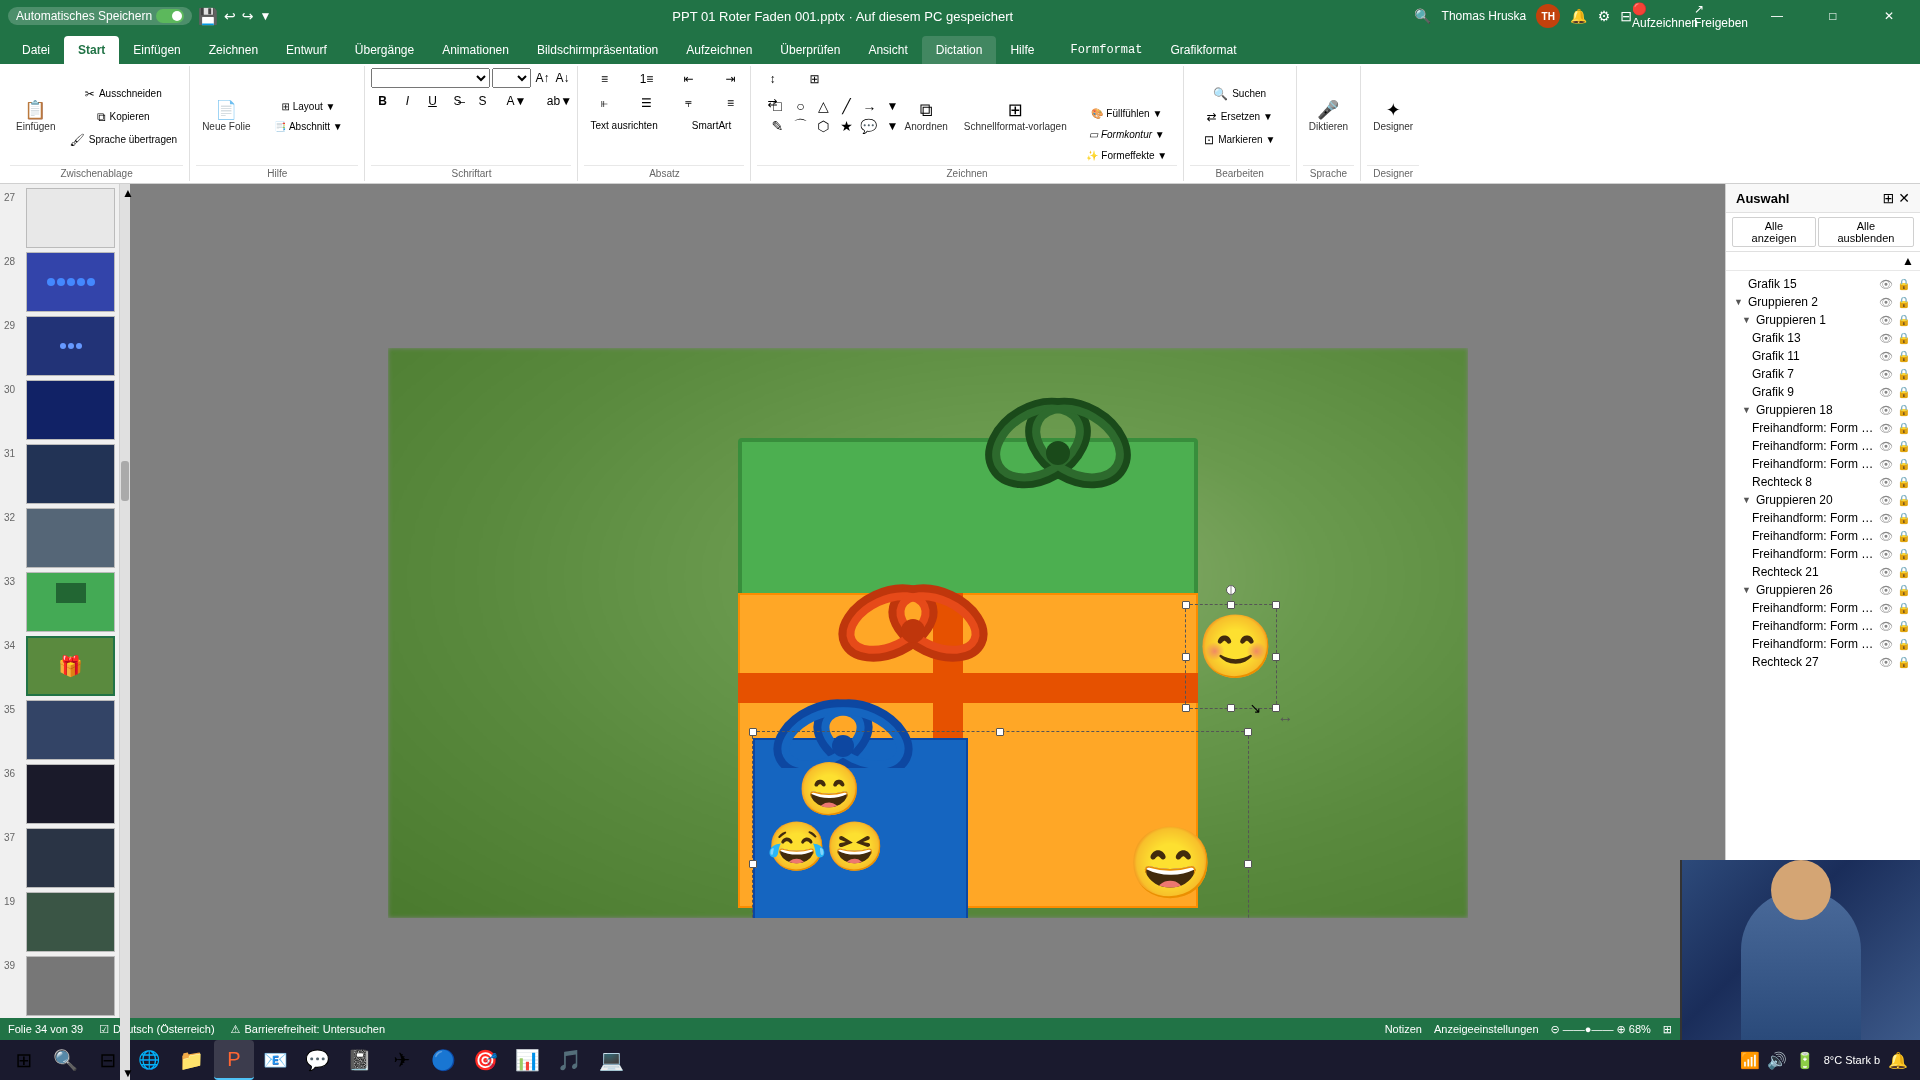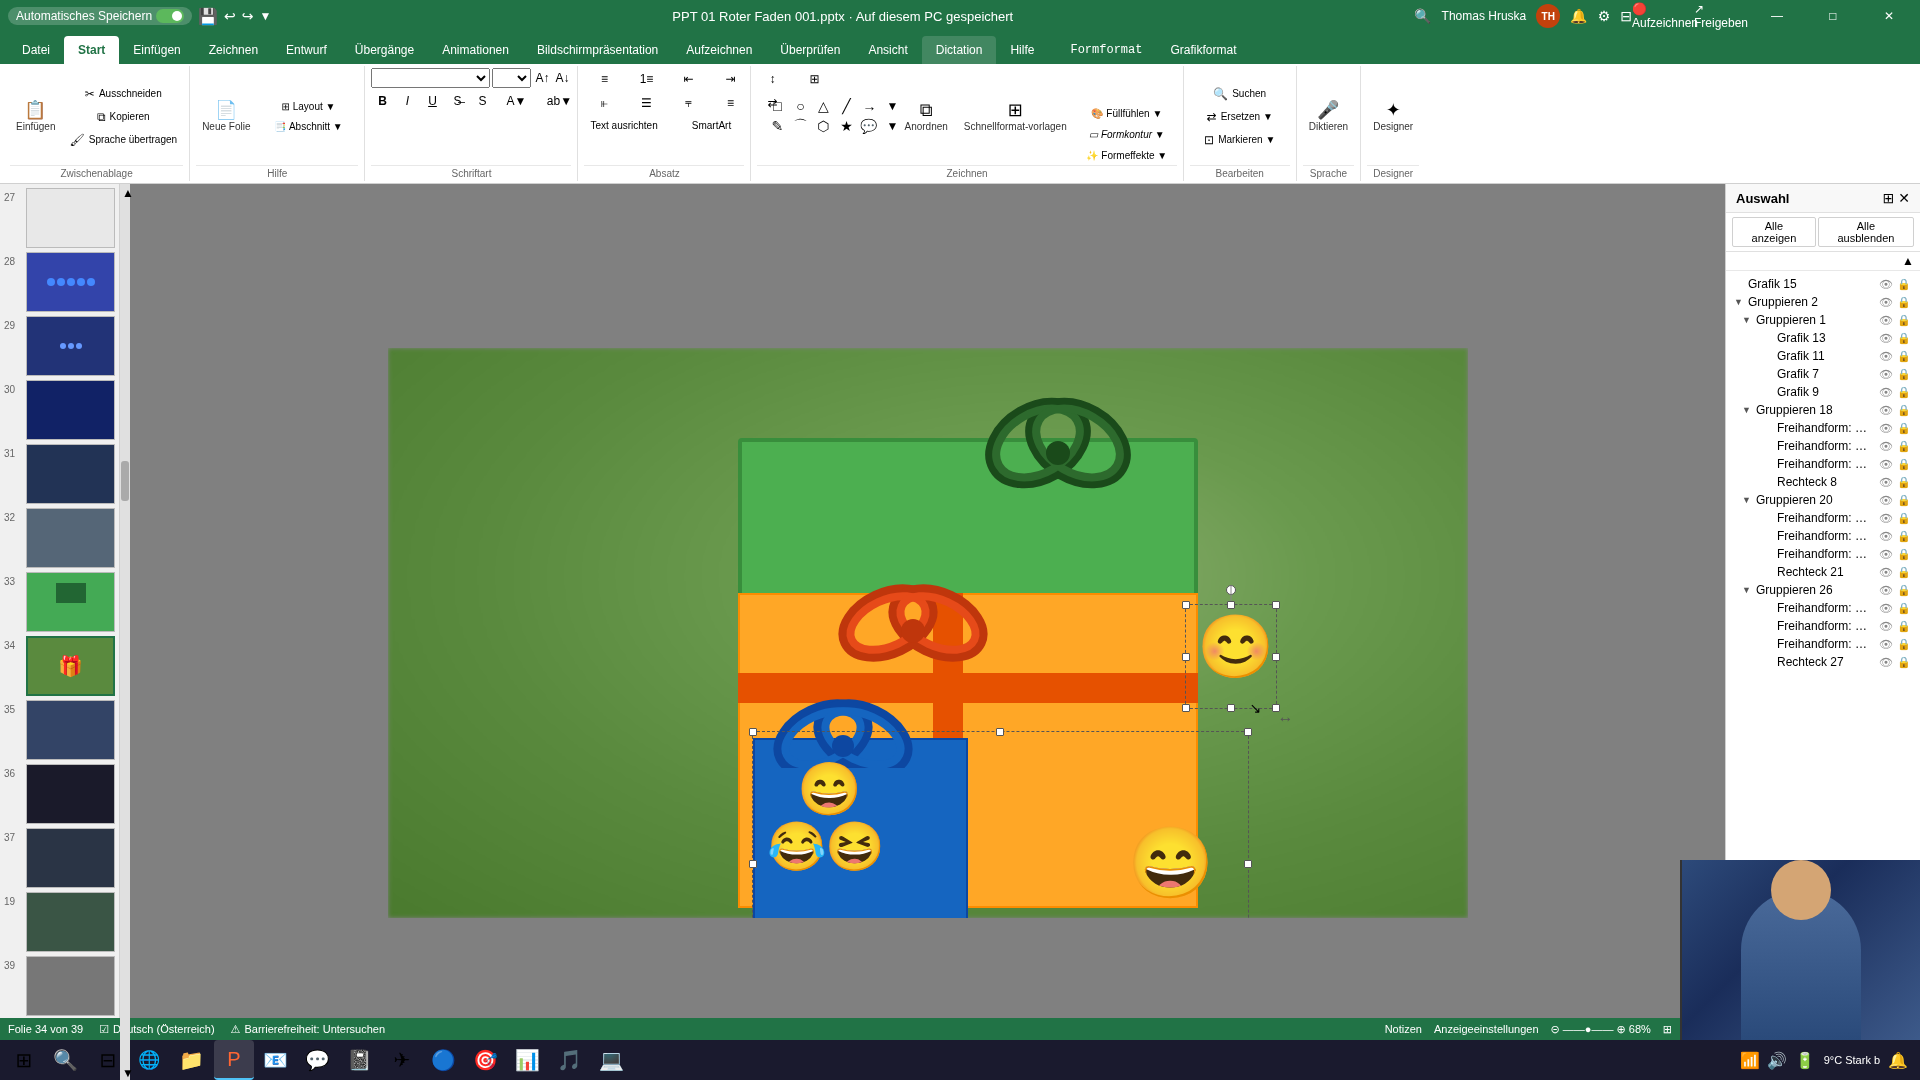--- a/index.html
+++ b/index.html
@@ -127,21 +127,21 @@
     .panel-action-btn {
       padding: 2px 8px; font-size: 11px; border: 1px solid #d0d0d0; border-radius: 2px;
       cursor: pointer; background: white;
     }
 
     #layer-tree { flex: 1; overflow-y: auto; padding: 4px 0; font-size: 12px; }
     .layer-item {
       display: flex; align-items: center; padding: 2px 8px; cursor: pointer; gap: 4px;
     }
     .layer-indent { padding-left: 16px; }
-    .layer-indent2 { padding-left: 37px; }
+    .layer-indent2 { padding-left: 12px; }
     .expand-icon { font-size: 9px; color: #555; min-width: 10px; }
     .layer-name { flex: 1; white-space: nowrap; overflow: hidden; text-overflow: ellipsis; }
     .layer-icons { display: flex; gap: 2px; }
     .layer-icon-btn { font-size: 11px; color: #888; cursor: pointer; width: 16px; text-align: center; }
 
     
     #status-bar {
       height: 22px; background: #217346; color: white;
       display: flex; align-items: center; padding: 0 8px; font-size: 11px; gap: 16px;
     }
@@ -805,16 +805,16 @@
   <div class="taskbar-icon">✈</div>
   <div class="taskbar-icon">🔵</div>
   <div class="taskbar-icon">🎯</div>
   <div class="taskbar-icon">📊</div>
   <div class="taskbar-icon">🎵</div>
   <div class="taskbar-icon">💻</div>
   <div id="taskbar-right">
     <span class="sys-tray-icon">📶</span>
     <span class="sys-tray-icon">🔊</span>
     <span class="sys-tray-icon">🔋</span>
-    <span>9°C  Stark b</span>
+    <span>8°C  Stark b</span>
     <span class="sys-tray-icon">🔔</span>
   </div>
 </div>
 
 </body></html>

